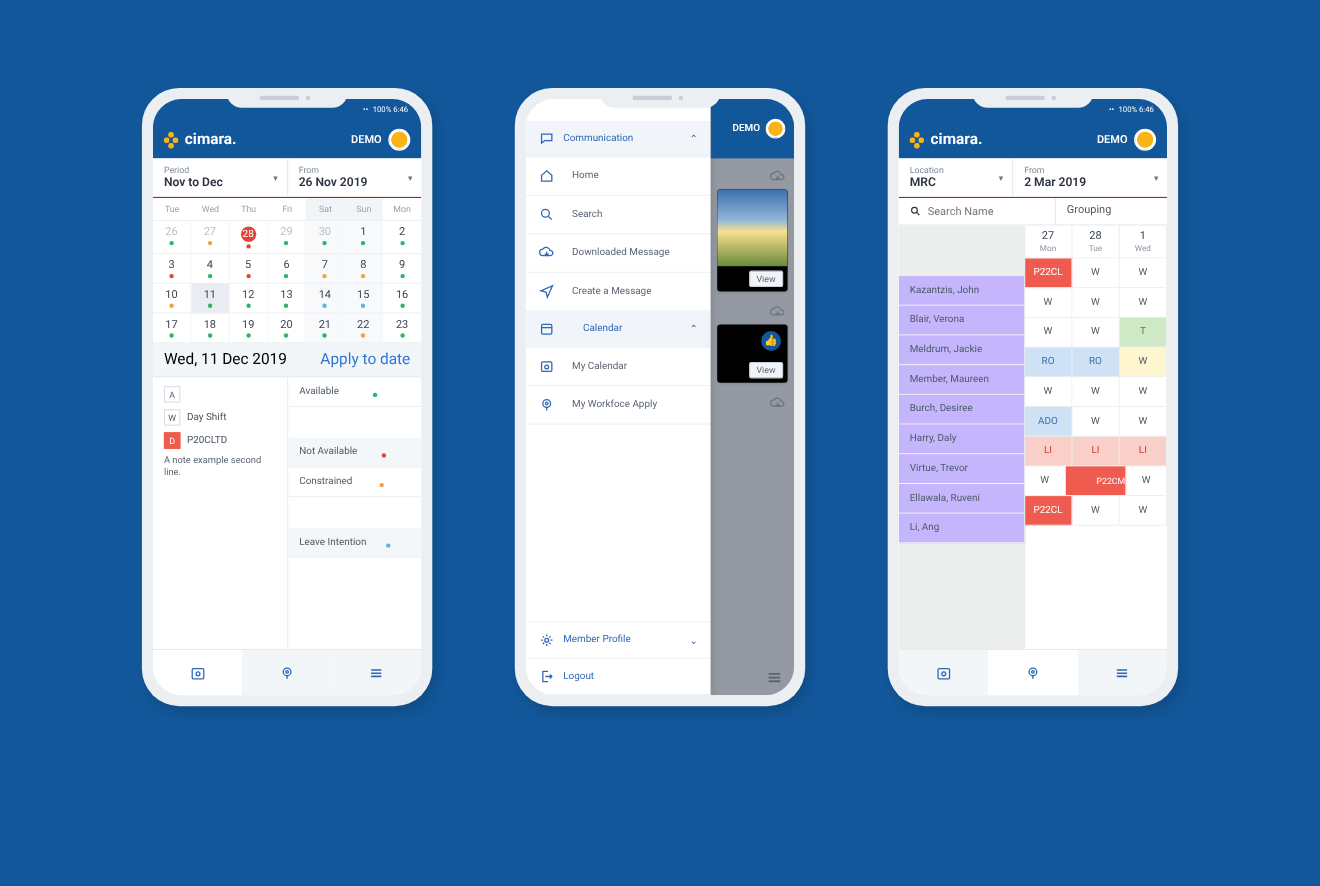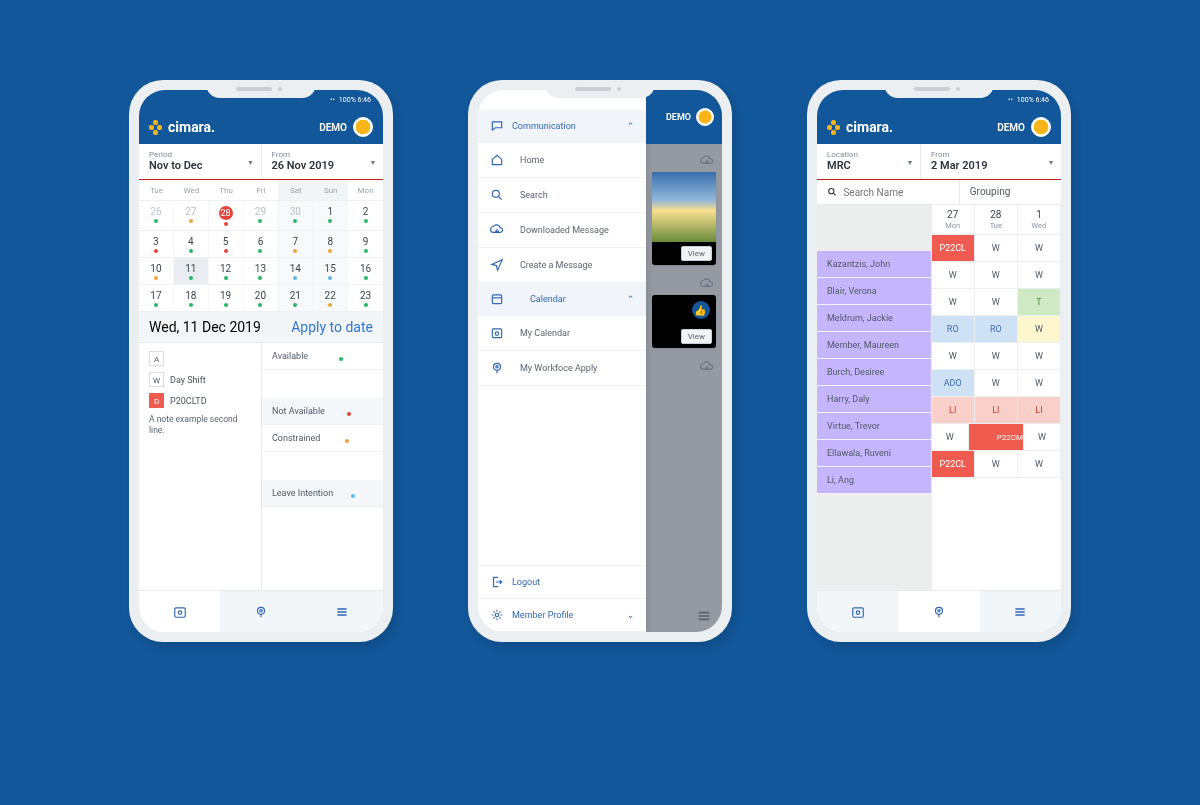--- a/index.html
+++ b/index.html
@@ -315,35 +315,35 @@
               <div class="drawer-section drawer-item">
                 <svg class="ic" viewBox="0 0 24 24" fill="none" stroke="#2f67b5" stroke-width="2" style="margin-left:-20px;margin-right:8px">
                   <circle cx="12" cy="10" r="6"></circle>
                   <circle cx="12" cy="10" r="2"></circle>
                   <path d="M12 16v5"></path>
                 </svg>
                 <span>My Workfoce Apply</span>
               </div>
             </div>
         <div class="drawer-spacer"></div>
+        <div class="drawer-section" style="justify-content:space-between">
+          <span style="display:flex;gap:8px;align-items:center">
+            <svg class="ic" viewBox="0 0 24 24" fill="none" stroke="#2f67b5" stroke-width="2">
+                  <circle cx="12" cy="12" r="3"></circle>
+                  <path d="M12 3v3M12 18v3M3 12h3M18 12h3M6 6l2 2M16 16l2 2M18 6l-2 2M8 16l-2 2"></path>
+                </svg>
+            <span>Member Profile</span>
+          </span>
+          <span>⌄</span>
+        </div>
         <div class="drawer-section">
           <svg class="ic" viewBox="0 0 24 24" fill="none" stroke="#2f67b5" stroke-width="2">
                 <path d="M14 4h-8v16h8M10 12h10M17 9l3 3-3 3"></path>
               </svg>
           <span>Logout</span>
-        </div>
-        <div class="drawer-section" style="justify-content:space-between">
-          <span style="display:flex;gap:8px;align-items:center">
-            <svg class="ic" viewBox="0 0 24 24" fill="none" stroke="#2f67b5" stroke-width="2">
-                  <circle cx="12" cy="12" r="3"></circle>
-                  <path d="M12 3v3M12 18v3M3 12h3M18 12h3M6 6l2 2M16 16l2 2M18 6l-2 2M8 16l-2 2"></path>
-                </svg>
-            <span>Member Profile</span>
-          </span>
-          <span>⌄</span>
         </div>
       </div>
       <div class="backdrop">
         <div class="bd-header">
           <span style="color:#fff;font-size:9px;font-weight:600">DEMO</span>
           <div class="bd-avatar"></div>
         </div>
         <div class="bd-body">
           <div class="bd-icon">
                 <svg width="14" height="14" viewBox="0 0 24 24" fill="none" stroke="#6b7684" stroke-width="2">

